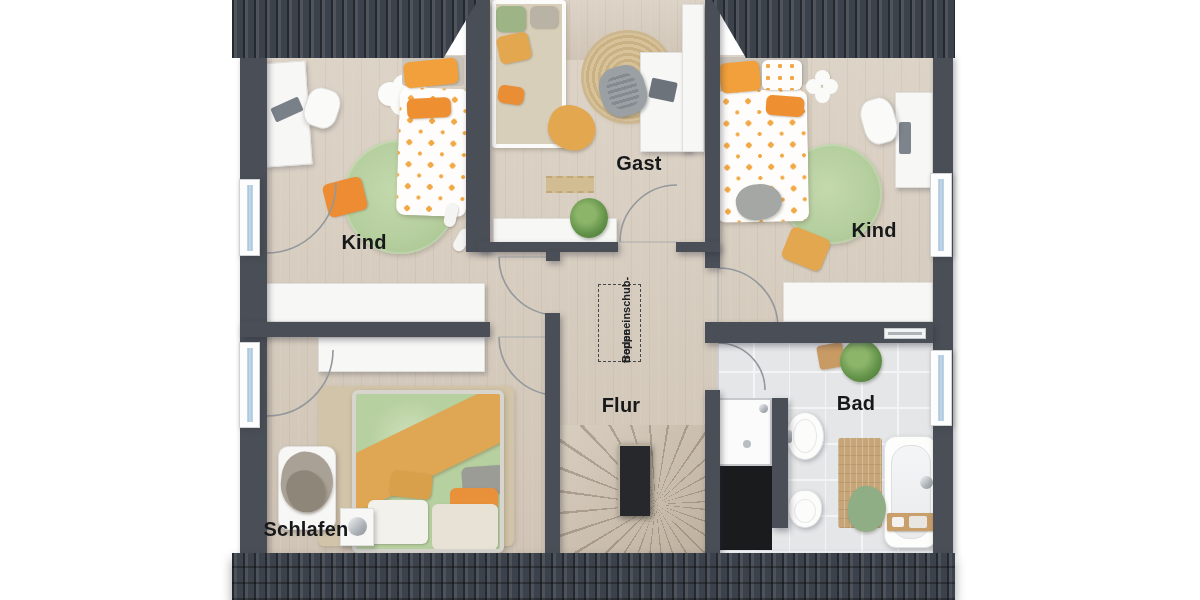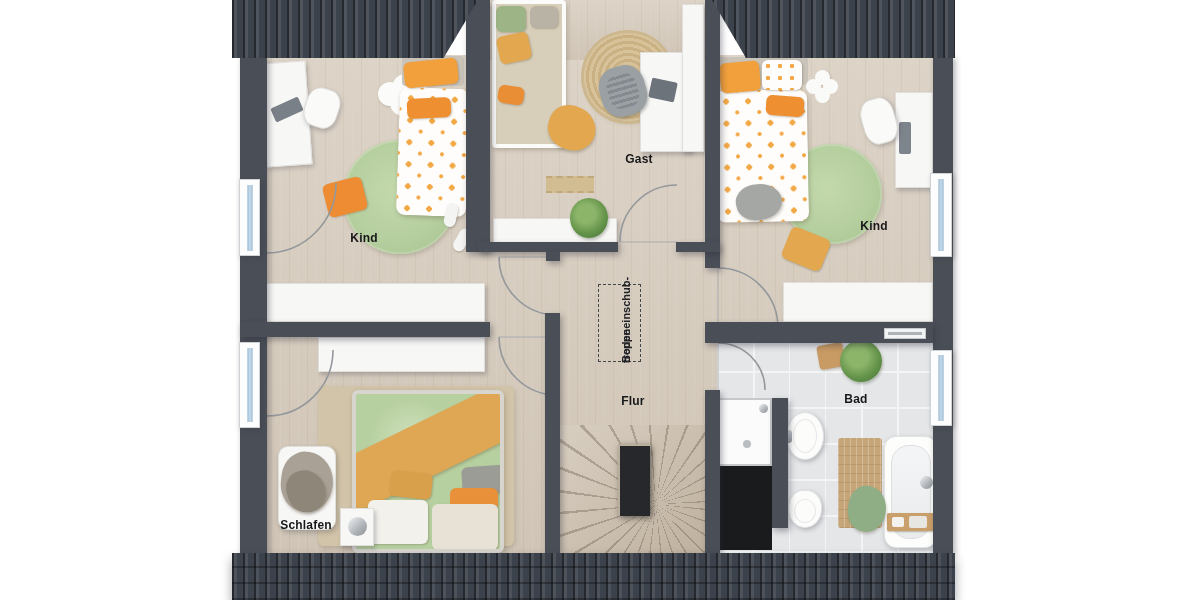--- a/index.html
+++ b/index.html
@@ -56,21 +56,21 @@
 
   
   .stair{z-index:4;background-color:#d0c4b3;
     background-image:
       repeating-conic-gradient(from 95deg at 66% 62%, rgba(85,70,52,.30) 0 1.6deg, rgba(0,0,0,0) 1.6deg 13deg),
       linear-gradient(135deg, rgba(255,255,255,.18), rgba(110,90,70,.18));}
   .stair-void{background:#27282b;border-left:2px solid #b9ad9c;border-top:2px solid #b9ad9c;z-index:5;
     box-shadow:2px 2px 6px rgba(0,0,0,.5);}
 
   
-  .label{z-index:30;color:var(--c-label_text,#17181a);font-weight:700;font-size:12px;
+  .label{z-index:30;color:var(--c-label_text,#17181a);font-weight:700;font-size:20px;
     text-align:center;letter-spacing:.2px;}
   .attic-box{border:1.5px dashed #43464b;z-index:28;}
   .attic-text{left:50%;top:50%;width:80px;transform:translate(-50%,-50%) rotate(-90deg);
     font-size:11px;font-weight:700;line-height:1.2;color:#202226;text-align:left;white-space:nowrap;}
   #arcs{z-index:8;}
 </style>
 </head>
 <body>
 
 <div id="canvas">
@@ -234,17 +234,17 @@
   <div class="attic-box" style="left:598px;top:284px;width:43px;height:78px;">
     <div class="attic-text">
       <div>Bodeneinschub-</div>
       <div>treppe</div>
     </div>
   </div>
 
   <div class="label" style="left:322px;top:231px;width:84px;">Kind</div>
   <div class="label" style="left:597px;top:152px;width:84px;">Gast</div>
   <div class="label" style="left:832px;top:219px;width:84px;">Kind</div>
-  <div class="label" style="left:591px;top:394px;width:84px;">Flur</div>
+  <div class="label" style="left:579px;top:394px;width:84px;">Flur</div>
   <div class="label" style="left:814px;top:392px;width:84px;">Bad</div>
   <div class="label" style="left:256px;top:518px;width:100px;">Schlafen</div>
 
 </div>
 
 </body></html>

